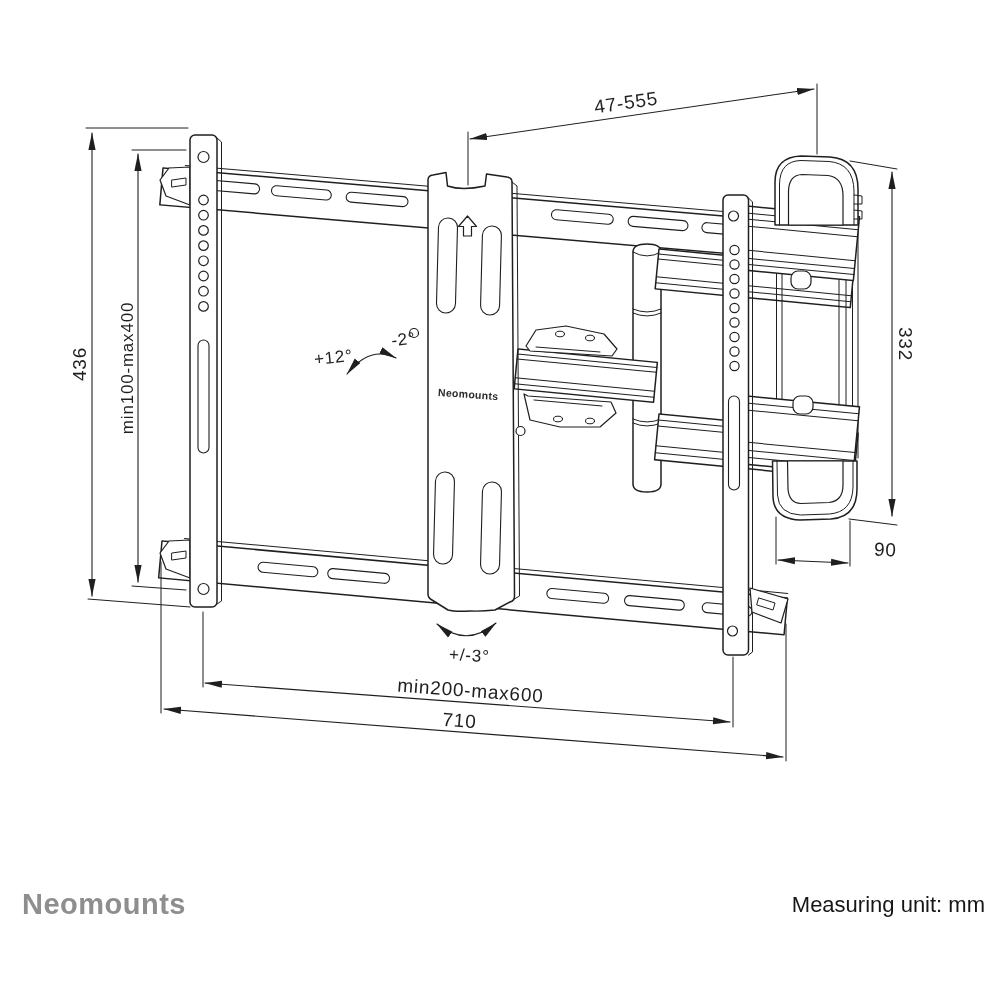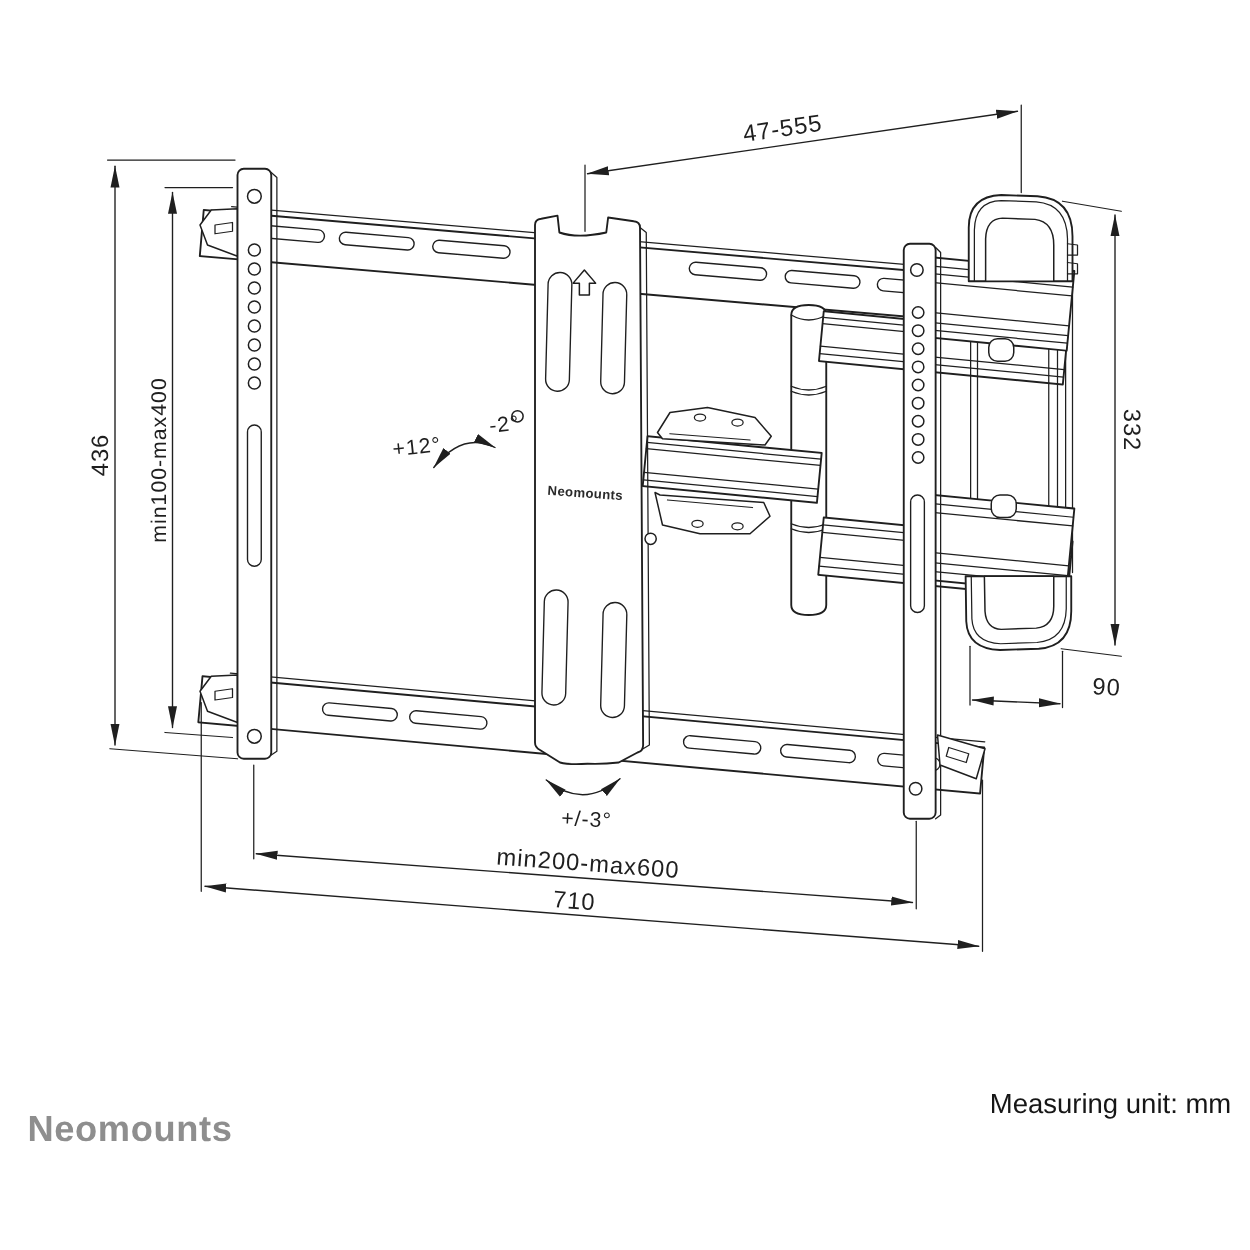--- a/index.html
+++ b/index.html
@@ -18,21 +18,21 @@
   .hole{fill:#fff;stroke:var(--line);stroke-width:1.2;}
   .slot{fill:#fff;stroke:var(--line);stroke-width:1.1;}
   .dim{fill:none;stroke:var(--line);stroke-width:1.1;stroke-linecap:round;}
   .ext{fill:none;stroke:var(--line);stroke-width:1;stroke-linecap:round;}
   text.dimtext{fill:var(--line);font-family:"Liberation Sans",sans-serif;font-size:19px;
                letter-spacing:0.8px;text-anchor:middle;}
   text.small{font-size:17px;}
   text.platetext{fill:#2a2a2a;font-size:10.5px;font-weight:bold;letter-spacing:0.3px;text-anchor:middle;}
   .footer-brand{position:absolute;left:22px;top:888px;font-size:29px;font-weight:600;
                 color:var(--brand);letter-spacing:0.5px;}
-  .footer-note{position:absolute;right:15px;top:870px;font-size:22px;color:var(--ink);}
+  .footer-note{position:absolute;right:15px;top:892px;font-size:22px;color:var(--ink);}
 </style>
 </head>
 <body>
 
 <div class="stage">
 <svg width="1000" height="1000" viewBox="0 0 1000 1000">
   <defs>
     <marker id="ah" orient="auto-start-reverse" markerWidth="18" markerHeight="9" refX="17" refY="4.5" markerUnits="userSpaceOnUse">
       <path d="M17.5,4.5 L0,0.9 L0,8.1 Z" fill="#1f1f1f"></path>
     </marker>

